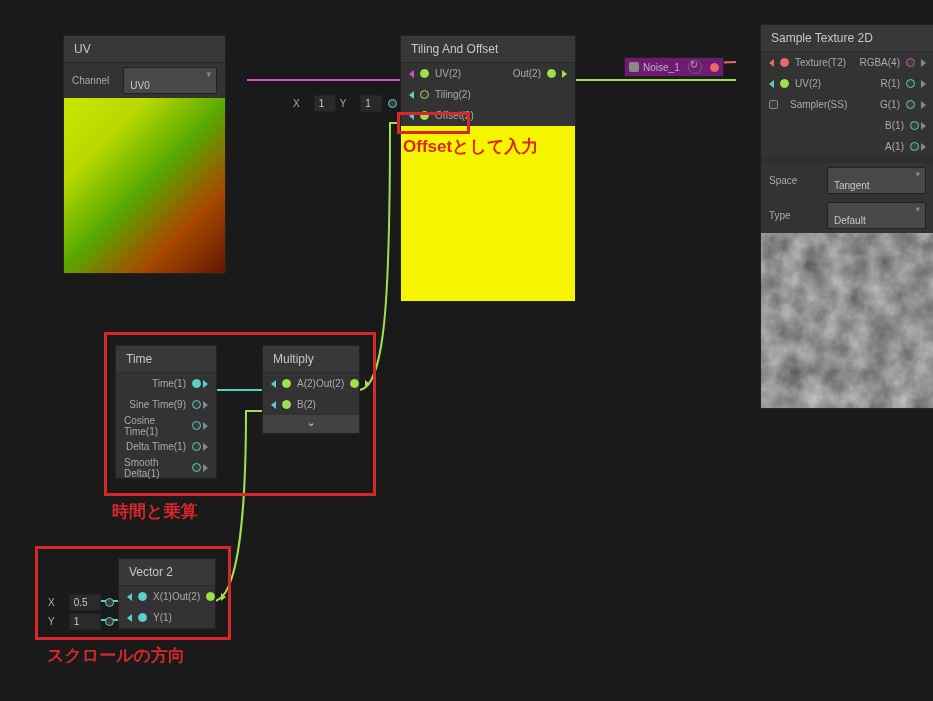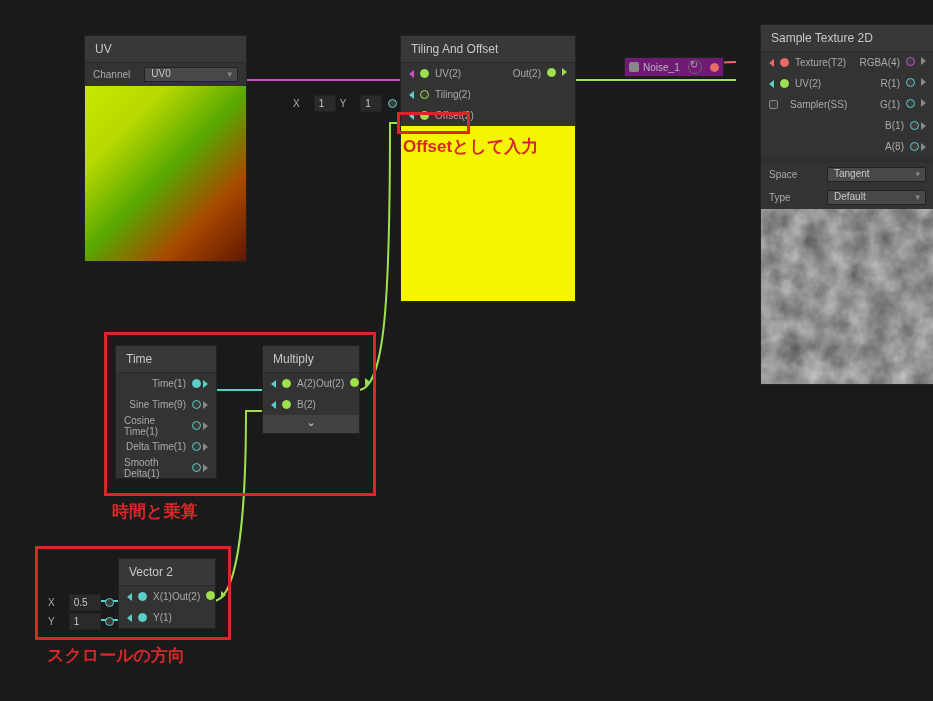--- a/index.html
+++ b/index.html
@@ -12,33 +12,33 @@
 .port-label{font-size:10px;color:#aaa}
 .port-dot{width:9px;height:9px;border-radius:50%;border:1.5px solid #888;background:#3d3d3d;flex-shrink:0}
 .port-dot.cyan{border-color:#5ad0c8}
 .port-dot.lime{border-color:#9fe04f}
 .port-dot.magenta{border-color:#c850c8}
 .port-dot.filled-cyan{background:#5ad0c8;border-color:#5ad0c8}
 .port-dot.filled-red{background:#e86a6a;border-color:#e86a6a}
 .port-dot.filled-lime{background:#9fe04f;border-color:#9fe04f}
 .port-dot.filled-magenta{background:#c850c8;border-color:#c850c8}
 .port-in{display:flex;align-items:center;gap:6px}
-.port-out{display:flex;gap:6px}
+.port-out{display:flex;align-items:center;gap:6px}
 .arrow-out{width:0;height:0;border-top:4px solid transparent;border-bottom:4px solid transparent;border-left:5px solid #888}
 .arrow-out.cyan{border-left-color:#5ad0c8}
 .arrow-out.lime{border-left-color:#9fe04f}
 .arrow-out.magenta{border-left-color:#c850c8}
 .arrow-in{width:0;height:0;border-top:4px solid transparent;border-bottom:4px solid transparent;border-right:5px solid #888}
 .arrow-in.cyan{border-right-color:#5ad0c8}
 .arrow-in.magenta{border-right-color:#c850c8}
 .arrow-in.red{border-right-color:#e86a6a}
 .preview{width:100%;display:block}
 .field-row{display:flex;align-items:center;gap:4px;padding:4px 8px;background:#333}
 .field-label{font-size:10px;color:#aaa;margin-right:10px}
-.dropdown{background:#484848;border:1px solid #222;padding:0 18px 2px 6px;font-size:10px;color:#c8c8c8;position:relative;flex:1}
+.dropdown{background:#484848;border:1px solid #222;padding:12px 18px 2px 6px;font-size:10px;color:#c8c8c8;position:relative;flex:1}
 .dropdown::after{content:"▾";position:absolute;right:5px;top:1px;font-size:9px;color:#888}
 .num-input{background:#2a2a2a;border:1px solid #222;color:#c8c8c8;padding:2px 4px;font-size:10px;width:32px}
 .inline-inputs{position:absolute;display:flex;gap:4px;align-items:center}
 .annotation{position:absolute;border:3px solid #d62828;pointer-events:none}
 .annotation-label{position:absolute;color:#d62828;font-weight:bold;font-size:17px;white-space:nowrap}
 .svg-layer{position:absolute;top:0;left:0;width:933px;height:701px;pointer-events:none}
 .chevron{text-align:center;color:#ccc;font-size:11px;background:#424242;width:100%;height:18px;line-height:14px}
 .noise-input{position:absolute;left:624px;top:57px;display:flex;align-items:center;gap:4px;background:#701a75;border:1px solid #222;padding:2px 4px;font-size:10px}
 .noise-input .dot{width:10px;height:10px;background:#888;border-radius:2px}
 .refresh{width:14px;height:14px;border:1px solid #666;border-radius:50%;position:relative;margin-left:4px}
@@ -59,21 +59,21 @@
 
   <path d="M215,390 C235,390 245,390 262,390" stroke="#5ad0c8" stroke-width="2" fill="none"></path>
 
   <path d="M213,601 C240,601 246,500 246,411 L262,411" stroke="#9fe04f" stroke-width="2" fill="none"></path>
 
   <path d="M98,601 L120,601" stroke="#5ad0c8" stroke-width="2" fill="none"></path>
 
   <path d="M98,620 L120,620" stroke="#5ad0c8" stroke-width="2" fill="none"></path>
 </svg>
 
-<div class="node" style="left:84px;top:35px;width:163px">
+<div class="node" style="left:63px;top:35px;width:163px">
   <div class="node-header">UV</div>
   <div class="node-body">
     <div class="field-row">
       <span class="field-label">Channel</span>
       <div class="dropdown">UV0</div>
     </div>
     <div class="preview" style="height:175px;background:linear-gradient(to top right,#3a1200,#e8e200),linear-gradient(to right,#003000,#e8e200);background-blend-mode:screen">
       <div style="width:100%;height:100%;background:linear-gradient(135deg,#c8e800 0%,#b8d800 25%,#58a800 50%,#a84800 75%,#601800 100%)"></div>
     </div>
   </div>
@@ -164,21 +164,21 @@
         <span class="port-dot cyan"></span>
         <span class="arrow-out"></span>
       </div>
     </div>
     <div class="port-row" style="justify-content:flex-end;background:#333">
       <span class="port-label">B(1)</span>
       <span class="port-dot cyan" style="margin-left:6px"></span>
       <span class="arrow-out" style="margin-left:2px"></span>
     </div>
     <div class="port-row" style="justify-content:flex-end;background:#333">
-      <span class="port-label">A(8)</span>
+      <span class="port-label">A(1)</span>
       <span class="port-dot cyan" style="margin-left:6px"></span>
       <span class="arrow-out" style="margin-left:2px"></span>
     </div>
     <div style="height:6px;background:#2e2e2e"></div>
     <div class="field-row">
       <span class="field-label" style="width:44px">Space</span>
       <div class="dropdown">Tangent</div>
     </div>
     <div class="field-row">
       <span class="field-label" style="width:44px">Type</span>

